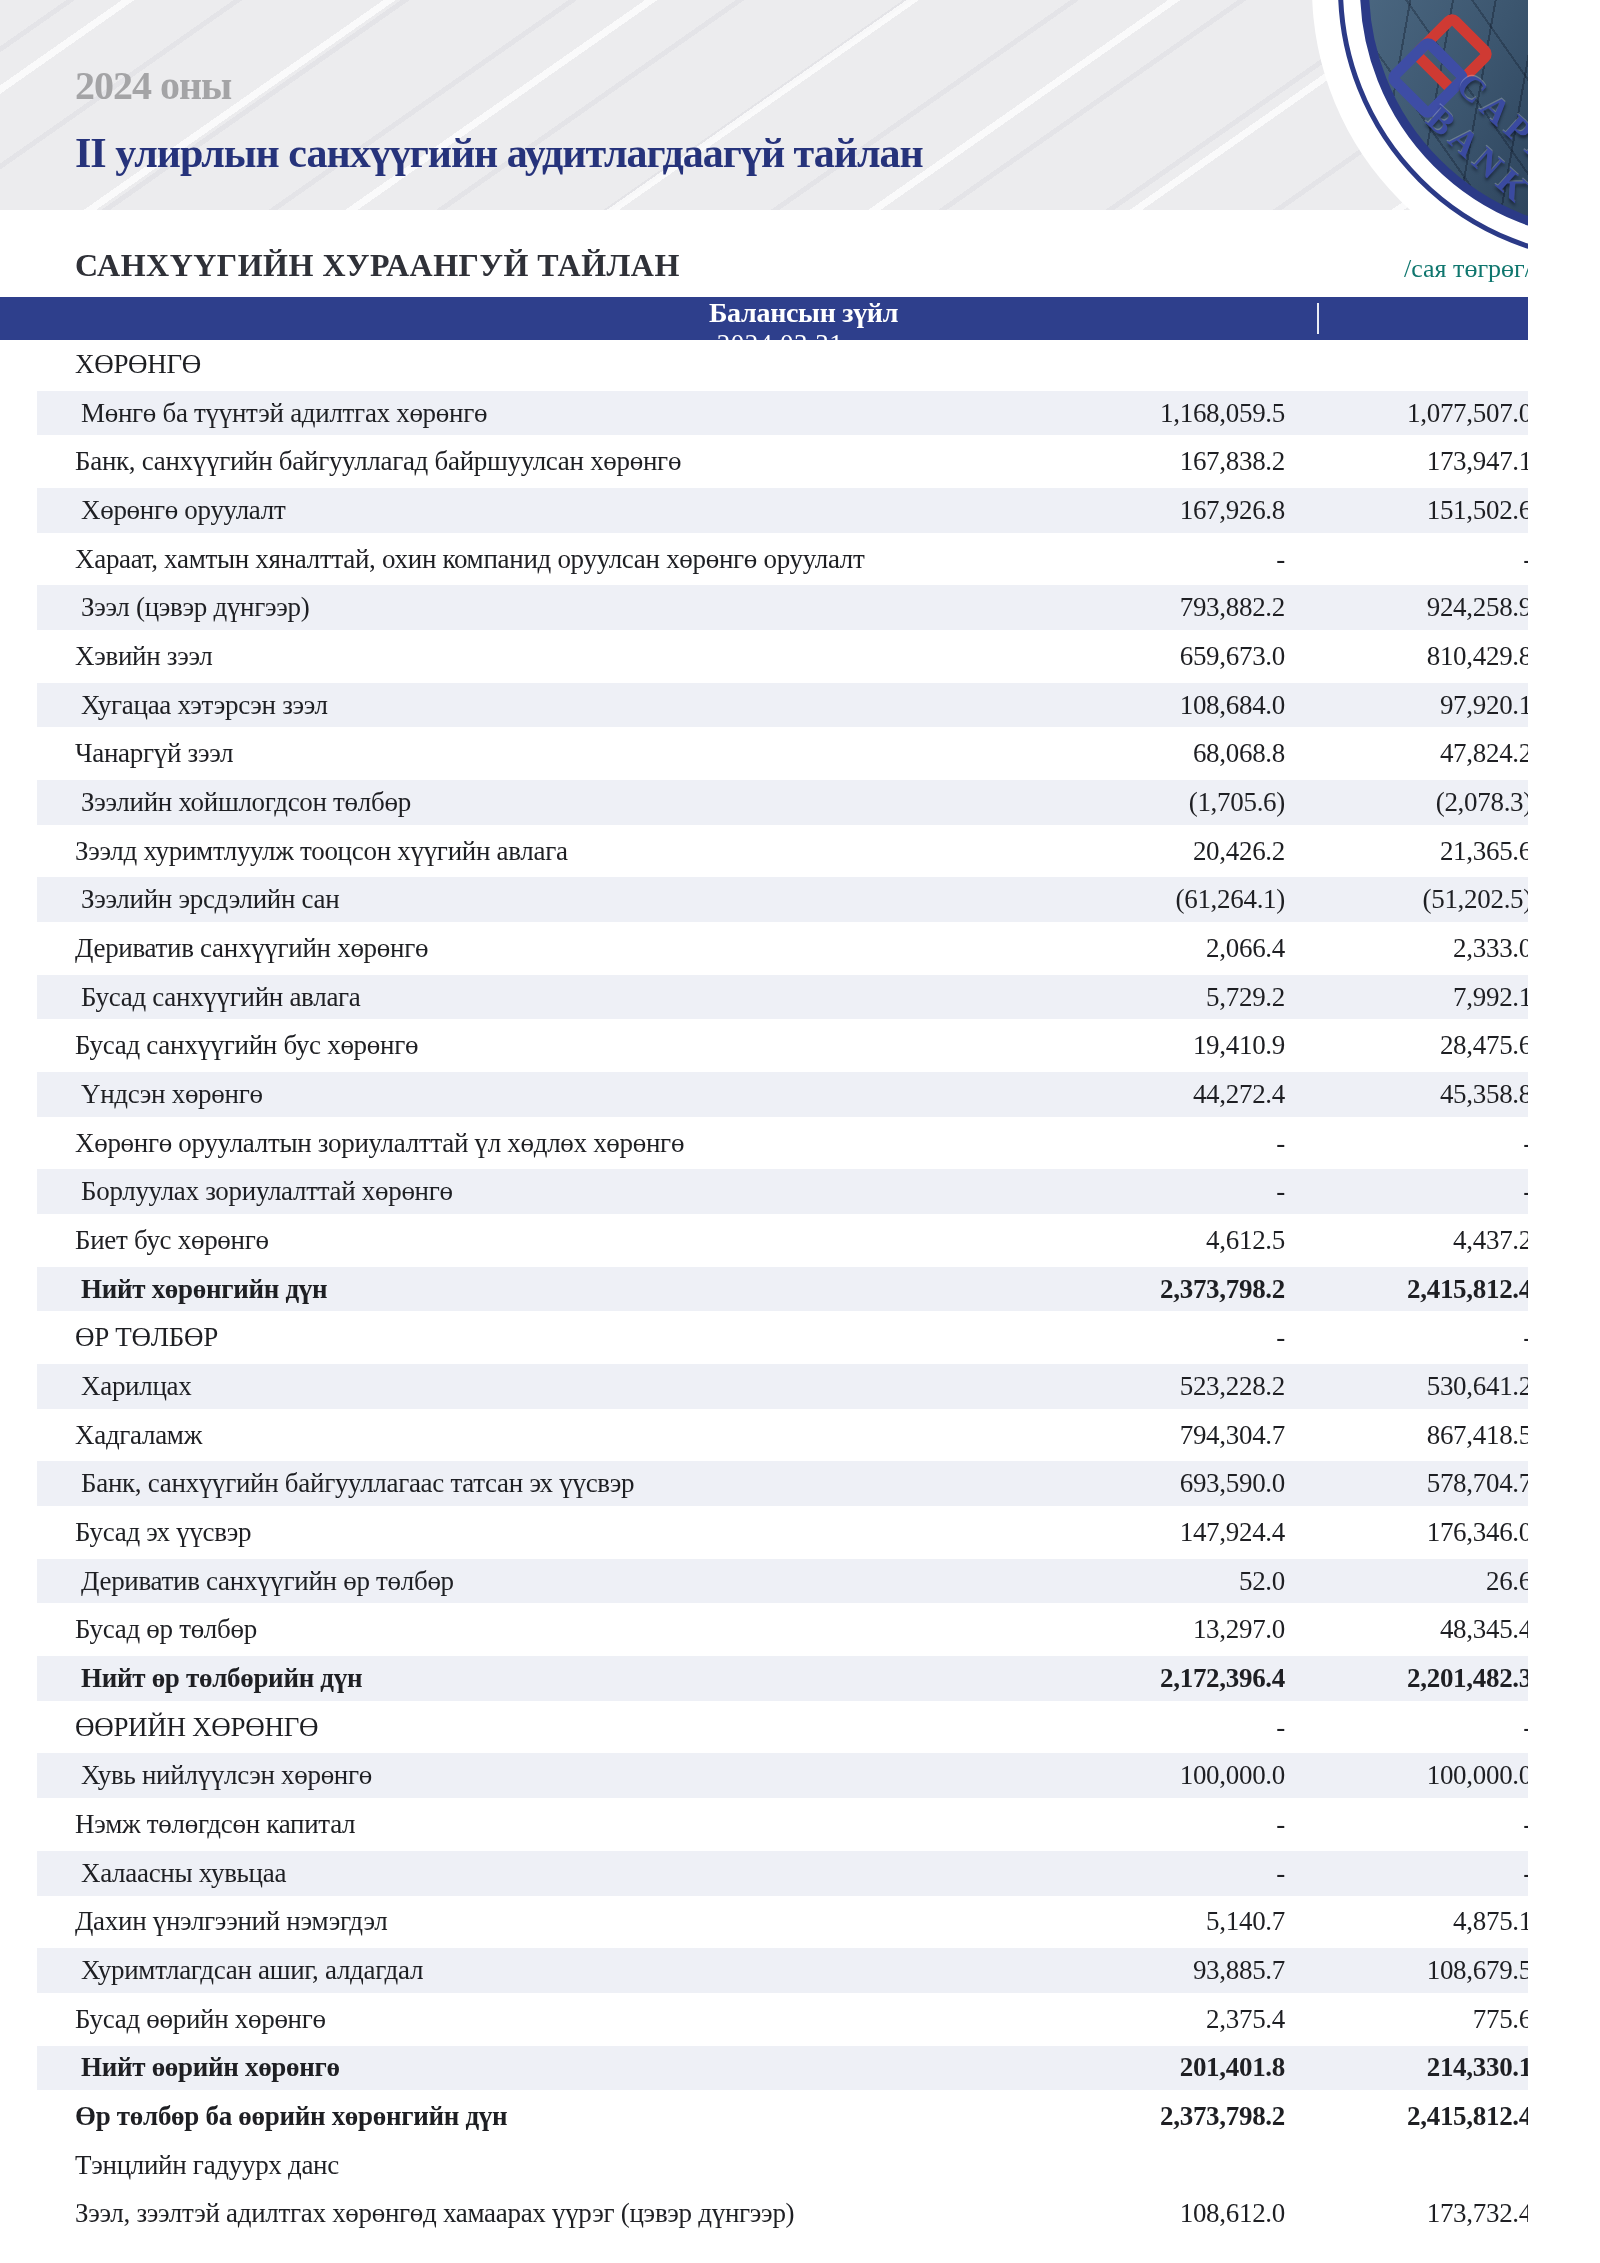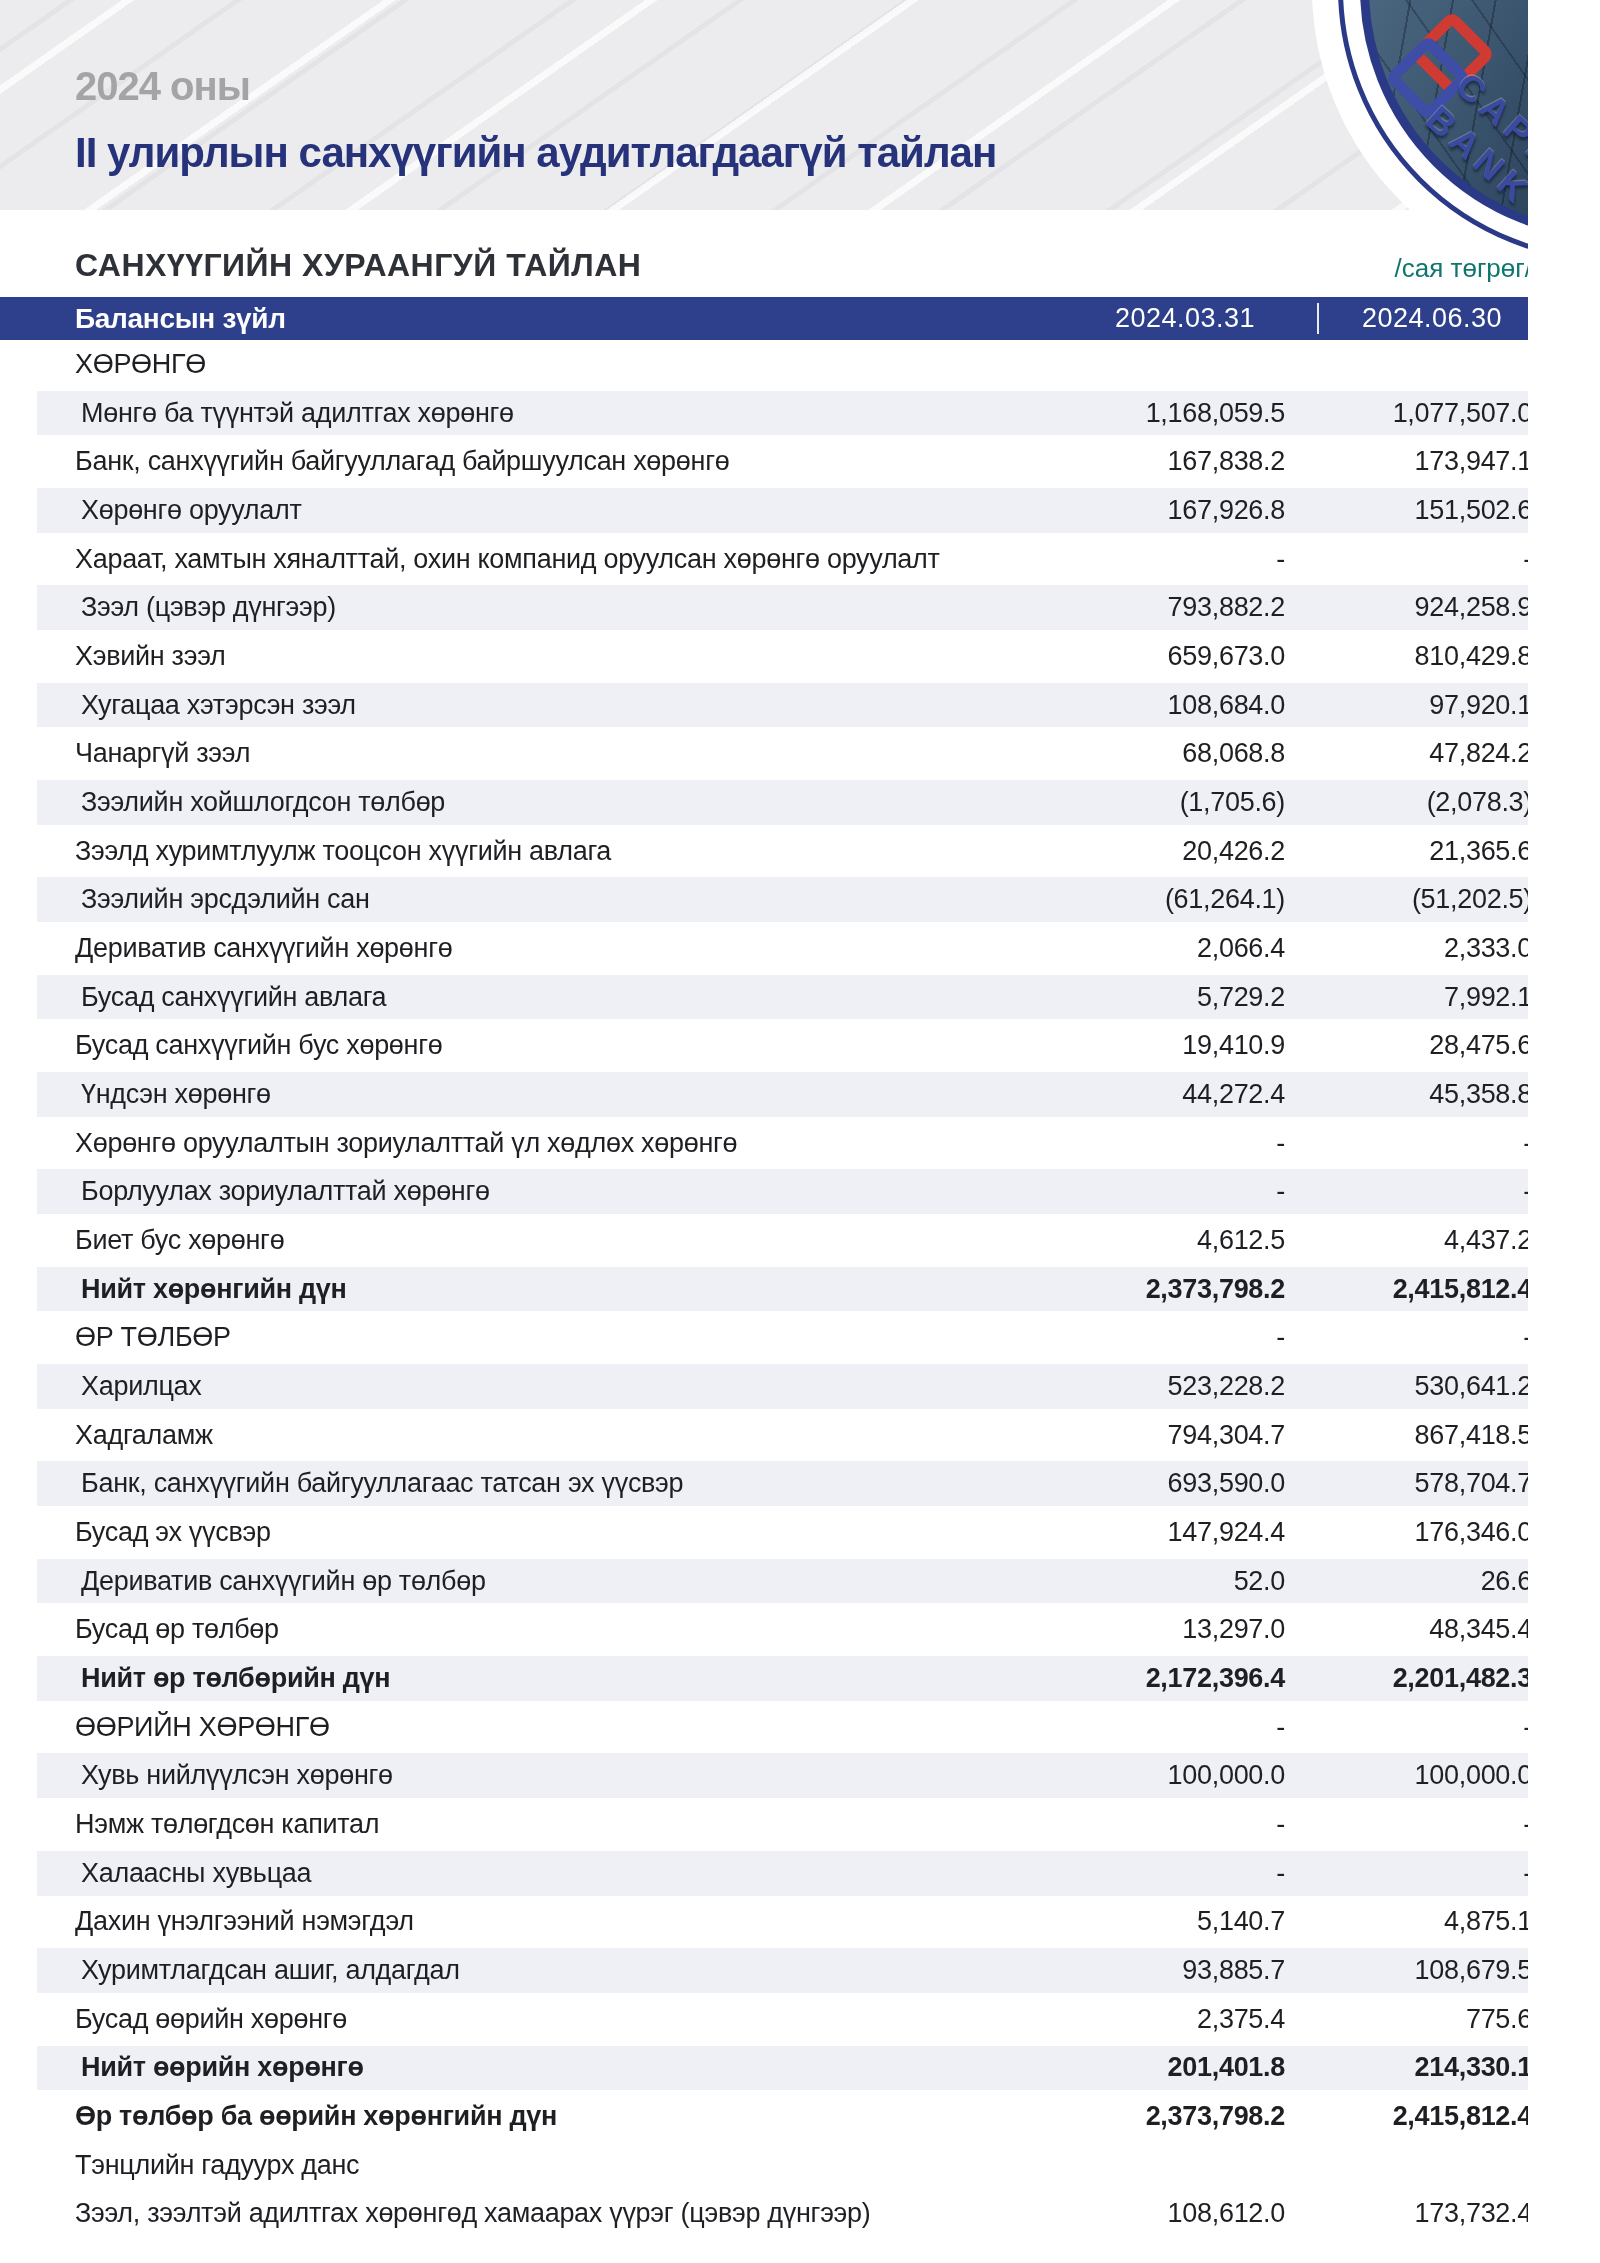--- a/index.html
+++ b/index.html
@@ -1,21 +1,21 @@
 <!DOCTYPE html>
 <html style="--bar: #2e3f8c; --band: #eef0f6;"><head>
 <meta charset="utf-8">
 <style>
   html,body{margin:0;padding:0;background:#ffffff;}
   .page{
     position:relative;
     width:1528px;height:2263px;
     background:#ffffff;
     overflow:hidden;
-    font-family:Liberation Sans, sans-serif;
+    font-family:Liberation Serif, serif;
     color:#1e1f23;
   }
   
   .banner{
     position:absolute;left:0;top:0;width:1600px;height:210px;
     background:
       repeating-linear-gradient(145deg, rgba(255,255,255,0) 0 70px, rgba(255,255,255,.75) 70px 77px, rgba(255,255,255,0) 77px 150px),
       repeating-linear-gradient(145deg, rgba(224,224,228,0) 0 38px, rgba(221,221,226,.55) 38px 43px, rgba(224,224,228,0) 43px 96px),
       #ececee;
     z-index:0;
@@ -76,20 +76,21 @@
   }
   .summary-title{font-size:32px;font-weight:700;letter-spacing:.5px;color:#2f3138;}
   .unit-label{font-size:26px;font-weight:500;color:#0f766e;}
   
   .thead{
     position:absolute;left:0;top:297px;width:1600px;height:43px;
     background:var(--bar,#2e3f8c);z-index:5;
     display:flex;align-items:center;
     box-sizing:border-box;padding:0 68px 0 75px;
     color:#ffffff;
+    flex-direction:column;
   }
   .thead .h-label{flex:1;font-size:28px;font-weight:700;letter-spacing:-0.3px;}
   .thead .h-col{width:200px;text-align:center;font-size:27px;font-weight:500;letter-spacing:.5px;}
   .thead .h-col.c1{margin-right:47px;}
   .thead-divider{
     position:absolute;left:1317px;top:303px;width:2px;height:31px;
     background:rgba(255,255,255,.9);z-index:6;
   }
   
   .tbody{

